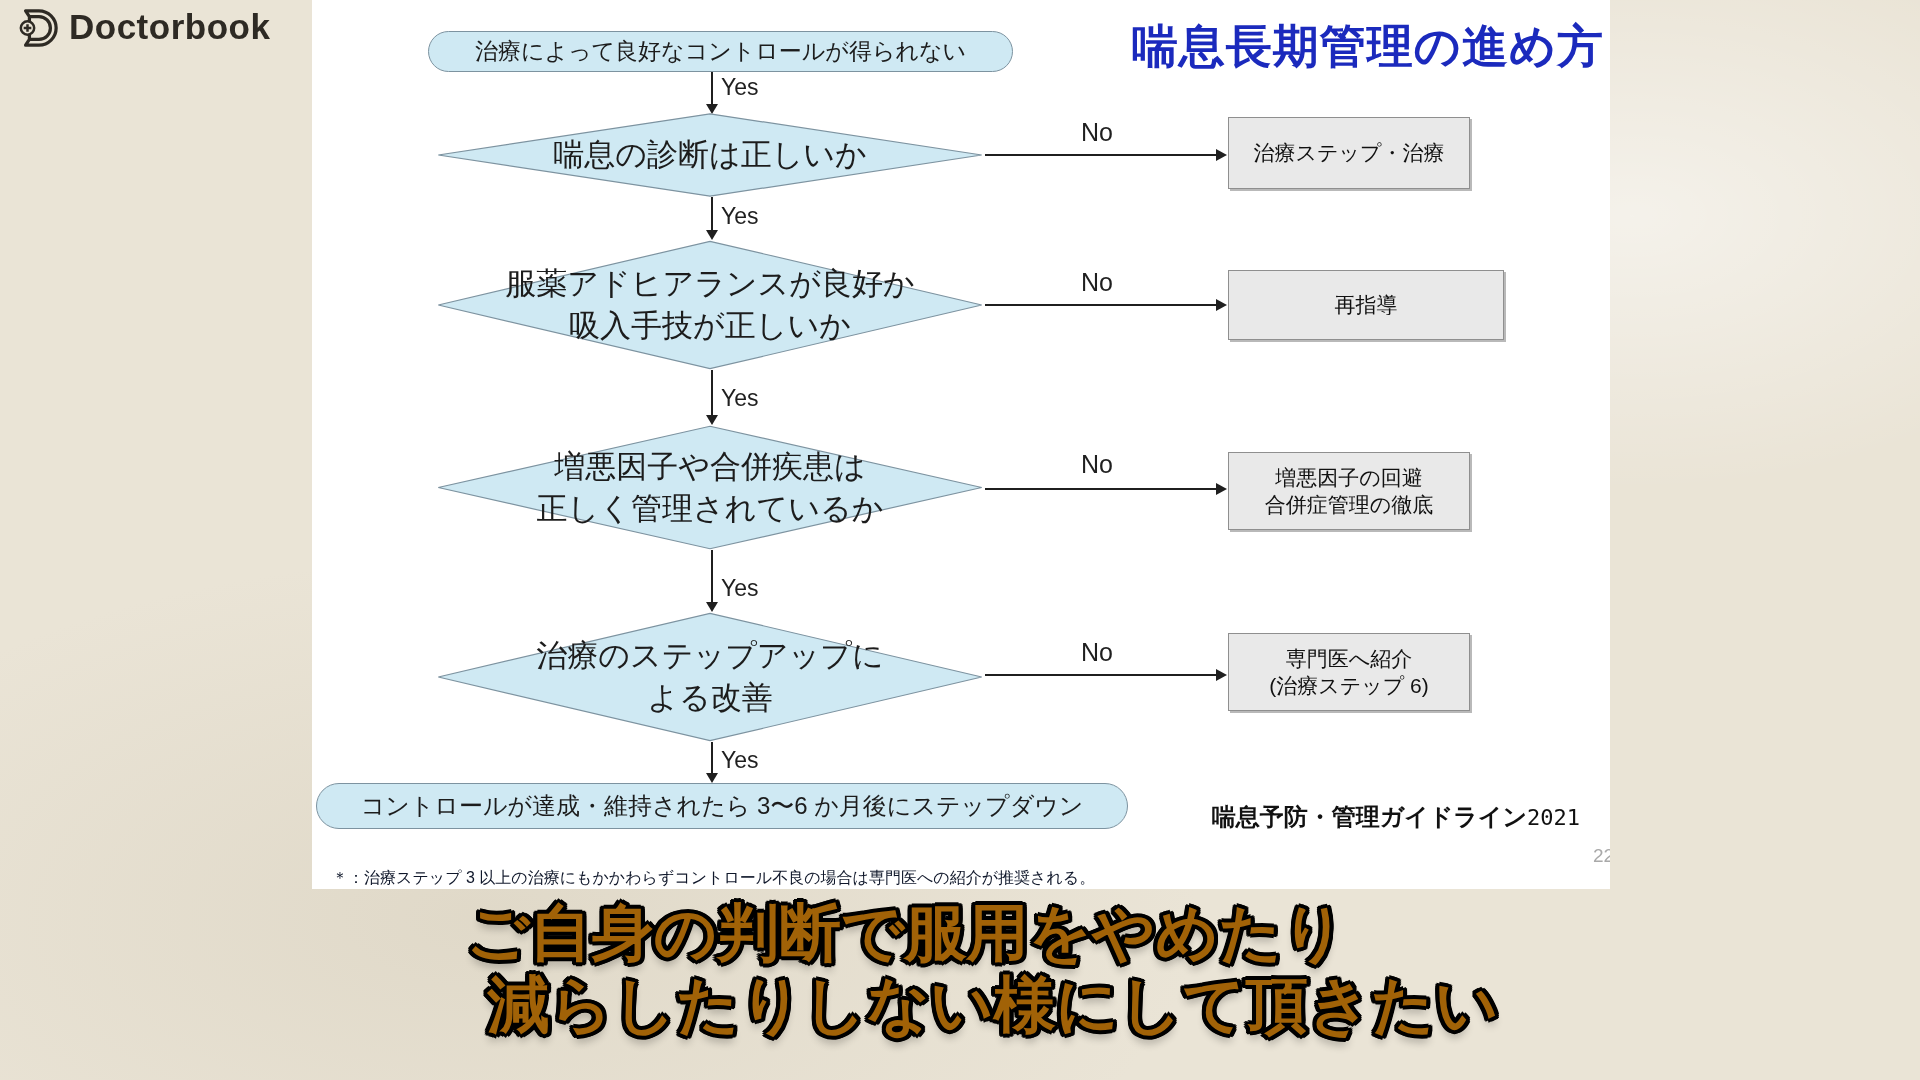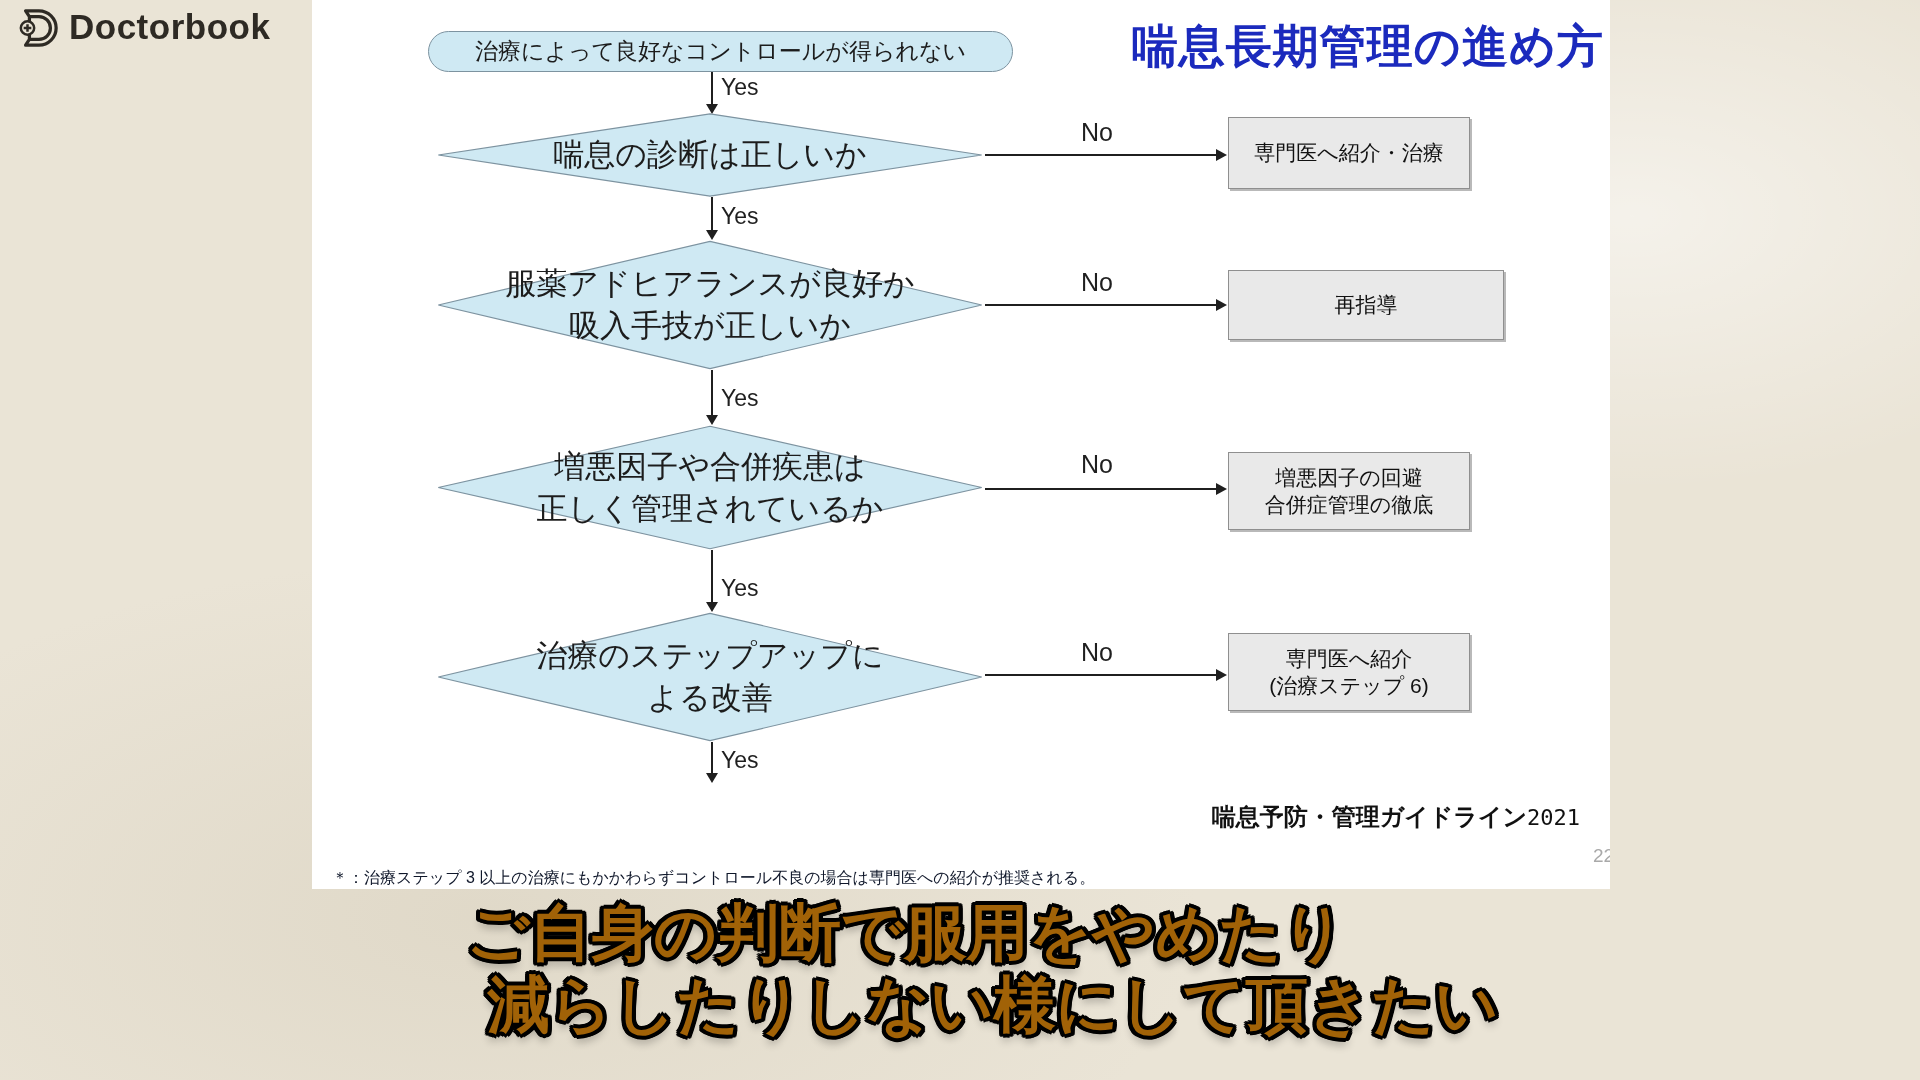--- a/index.html
+++ b/index.html
@@ -151,34 +151,35 @@
   <div class="h-arrow" style="left:673px; top:154px; width:240px;"></div>
   <span class="lbl no" style="left:755px; top:118px;">No</span>
   <div class="h-arrow" style="left:673px; top:304px; width:240px;"></div>
   <span class="lbl no" style="left:755px; top:268px;">No</span>
   <div class="h-arrow" style="left:673px; top:488px; width:240px;"></div>
   <span class="lbl no" style="left:755px; top:450px;">No</span>
   <div class="h-arrow" style="left:673px; top:674px; width:240px;"></div>
   <span class="lbl no" style="left:755px; top:638px;">No</span>
 
   <div class="gbox" style="left:916px; top:117px; width:242px; height:72px;">
-    <div>専門医へ紹介・治療</div>
+    <div>治療ステップ・治療</div>
   </div>
   <div class="gbox" style="left:916px; top:270px; width:276px; height:70px;">
     <div>再指導</div>
   </div>
   <div class="gbox" style="left:916px; top:452px; width:242px; height:78px;">
     <div>増悪因子の回避</div>
     <div>合併症管理の徹底</div>
   </div>
   <div class="gbox" style="left:916px; top:633px; width:242px; height:78px;">
     <div>専門医へ紹介</div>
     <div>(治療ステップ 6)</div>
   </div>
 
+  <div class="pill end" style="left:4px; top:783px; width:812px; height:46px;">コントロールが達成・維持されたら 3〜6 か月後にステップダウン</div>
 
   <div class="citation">
     <span>喘息予防・管理ガイドライン</span><span class="year">2021</span>
   </div>
 
   <div class="footnote">＊：治療ステップ 3 以上の治療にもかかわらずコントロール不良の場合は専門医への紹介が推奨される。</div>
   <div class="pagenum">22</div>
 </div>
 
 <div class="subtitles">

